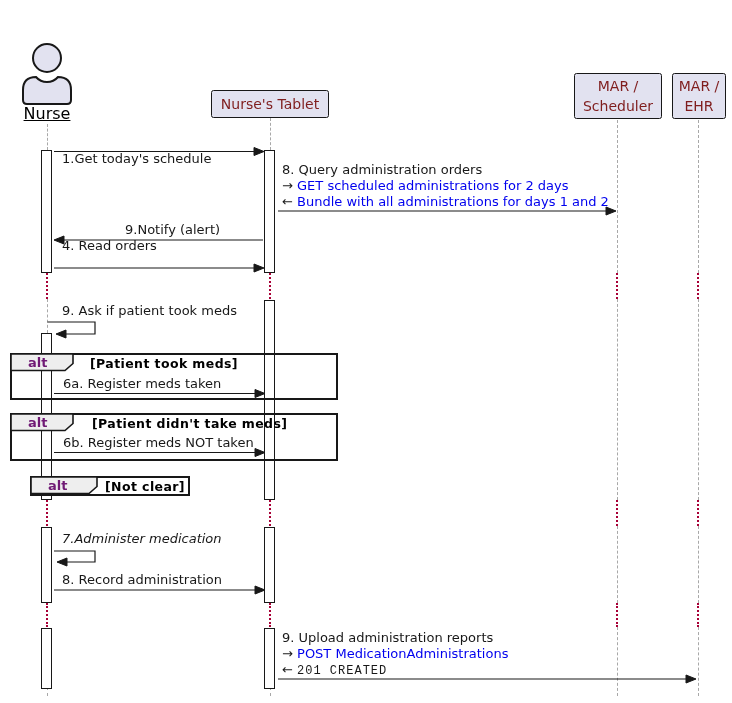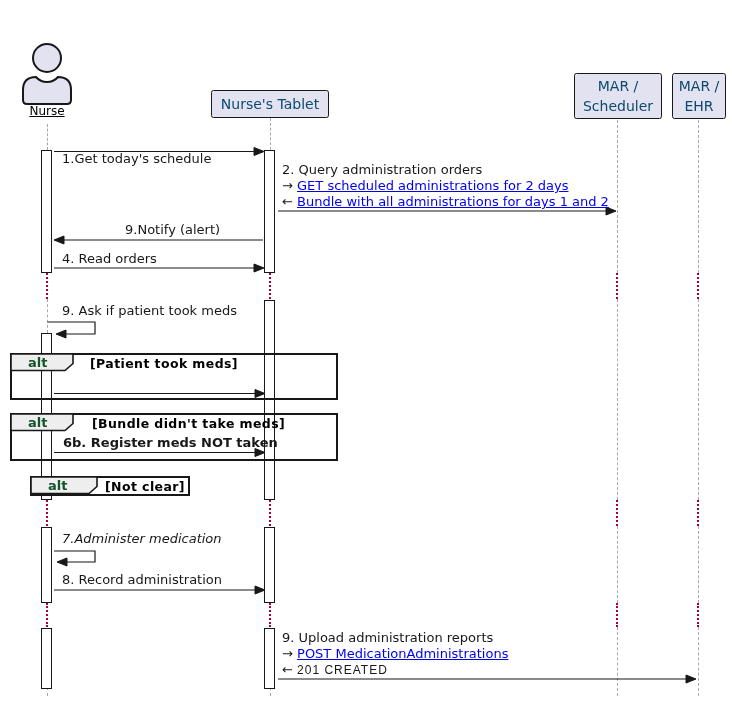--- a/index.html
+++ b/index.html
@@ -4,45 +4,45 @@
 <style>
   html,body{margin:0;padding:0;background:#fff;}
   .canvas{position:relative;width:732px;height:703px;background:#fff;overflow:hidden;
           font-family:"DejaVu Sans",sans-serif;color:#181818;}
 
   .title{position:absolute;left:0;top:13px;width:732px;text-align:center;
          font-size:15px;font-weight:bold;color:#000;}
 
   .actor-icon{position:absolute;}
   .actor-icon circle,.actor-icon path{fill:#E2E2F0;stroke:#181818;stroke-width:2;}
-  .actor-label{position:absolute;text-align:center;font-size:12px;color:#000;text-decoration:underline;}
+  .actor-label{position:absolute;text-align:center;font-size:16px;color:#000;text-decoration:underline;}
 
   .participant{position:absolute;background:#E2E2F0;border:1.5px solid #181818;border-radius:2.5px;
                display:flex;flex-direction:column;align-items:center;justify-content:center;
-               font-size:14px;line-height:20px;color:#0c4a6e;box-sizing:border-box;white-space:nowrap;}
+               font-size:14px;line-height:20px;color:#7f1d1d;box-sizing:border-box;white-space:nowrap;}
 
   .lifeline{position:absolute;width:0;border-left:1px dashed #A8A8A8;}
   .delay{position:absolute;width:0;border-left:2px dotted #A80036;background:#fff;}
 
   .activation{position:absolute;width:9px;background:#fff;border:1.5px solid #181818;box-sizing:content-box;}
 
   .fragment{position:absolute;border:2px solid #181818;box-sizing:border-box;}
   .frag-tab{position:absolute;left:-2px;top:-2px;}
   .frag-tab path{fill:#EEEEEE;stroke:#181818;stroke-width:1.6;}
-  .frag-op{position:absolute;left:16px;top:0px;font-weight:bold;font-size:13px;color:#14532d;}
+  .frag-op{position:absolute;left:16px;top:0px;font-weight:bold;font-size:13px;color:#701a75;}
   .frag-guard{position:absolute;top:1px;font-weight:bold;font-size:12.5px;letter-spacing:.4px;
               color:#000;white-space:nowrap;}
 
   .arrow-layer{position:absolute;left:0;top:0;pointer-events:none;}
   .arrow-layer line,.arrow-layer path{stroke:#181818;stroke-width:1.2;fill:none;}
   .arrow-layer polygon{fill:#181818;stroke:#181818;}
 
   .msg-label{position:absolute;font-size:13px;white-space:nowrap;line-height:16px;}
-  .link{color:#0000EE;text-decoration:underline;cursor:pointer;}
-  .mono{font-family:Liberation Sans, sans-serif;font-size:12px;letter-spacing:1px;}
+  .link{color:#0000EE;cursor:pointer;}
+  .mono{font-family:Liberation Mono, monospace;font-size:12px;letter-spacing:1px;}
 </style>
 </head>
 <body>
 
 <div class="canvas">
 
 
   <svg class="actor-icon" style="left:20px;top:42px;" width="54" height="64" viewBox="0 0 54 64">
     <circle cx="27" cy="16" r="14"></circle>
     <path d="M3,58 V48 Q3,35 16,35 A14.5,14.5 0 0 0 38,35 Q51,35 51,48 V58 Q51,62 47,62 H7 Q3,62 3,58 Z"></path>
@@ -109,21 +109,21 @@
     </svg>
     <span class="frag-op">alt</span>
     <span class="frag-guard" style="left:78px;">[Patient took meds]</span>
   </div>
 
   <div class="fragment" style="left:10px;top:413px;width:328px;height:48px;">
     <svg class="frag-tab" width="66" height="19" viewBox="0 0 66 19">
       <path d="M1,1 H63 V10.5 L55,17.5 H1 Z"></path>
     </svg>
     <span class="frag-op">alt</span>
-    <span class="frag-guard" style="left:80px;">[Bundle didn't take meds]</span>
+    <span class="frag-guard" style="left:80px;">[Patient didn't take meds]</span>
   </div>
 
   <div class="fragment" style="left:30px;top:476px;width:160px;height:20px;">
     <svg class="frag-tab" width="70" height="19" viewBox="0 0 70 19">
       <path d="M1,1 H67 V10.5 L59,17.5 H1 Z"></path>
     </svg>
     <span class="frag-op">alt</span>
     <span class="frag-guard" style="left:73px;">[Not clear]</span>
   </div>
 
@@ -166,29 +166,30 @@
       </g>
     <g>
         <line x1="278" y1="679" x2="687" y2="679"></line>
         <polygon points="696,679 686,675 686,683"></polygon>
       </g>
   </svg>
 
   <div class="msg-label" style="left:62px;top:135px;margin-top:16px;">1.Get today's schedule</div>
 
   <div class="msg-label" style="left:282px;top:162px;">
-    <div>2. Query administration orders</div>
+    <div>8. Query administration orders</div>
     <div><span>→</span> <a class="link">GET scheduled administrations for 2 days</a></div>
     <div><span>←</span> <a class="link">Bundle with all administrations for days 1 and 2</a></div>
   </div>
 
   <div class="msg-label" style="left:125px;top:222px;">9.Notify (alert)</div>
-  <div class="msg-label" style="left:62px;top:251px;">4. Read orders</div>
+  <div class="msg-label" style="left:62px;top:238px;">4. Read orders</div>
   <div class="msg-label" style="left:62px;top:303px;">9. Ask if patient took meds</div>
-  <div class="msg-label" style="left:63px;top:435px;font-weight:bold;">6b. Register meds NOT taken</div>
+  <div class="msg-label" style="left:63px;top:376px;">6a. Register meds taken</div>
+  <div class="msg-label" style="left:63px;top:435px;">6b. Register meds NOT taken</div>
   <div class="msg-label" style="left:62px;top:531px;font-style:italic;">7.Administer medication</div>
   <div class="msg-label" style="left:62px;top:572px;">8. Record administration</div>
 
   <div class="msg-label" style="left:282px;top:630px;">
     <div>9. Upload administration reports</div>
     <div><span>→</span> <a class="link">POST MedicationAdministrations</a></div>
     <div><span>←</span> <span class="mono">201 CREATED</span></div>
   </div>
 
 </div>

